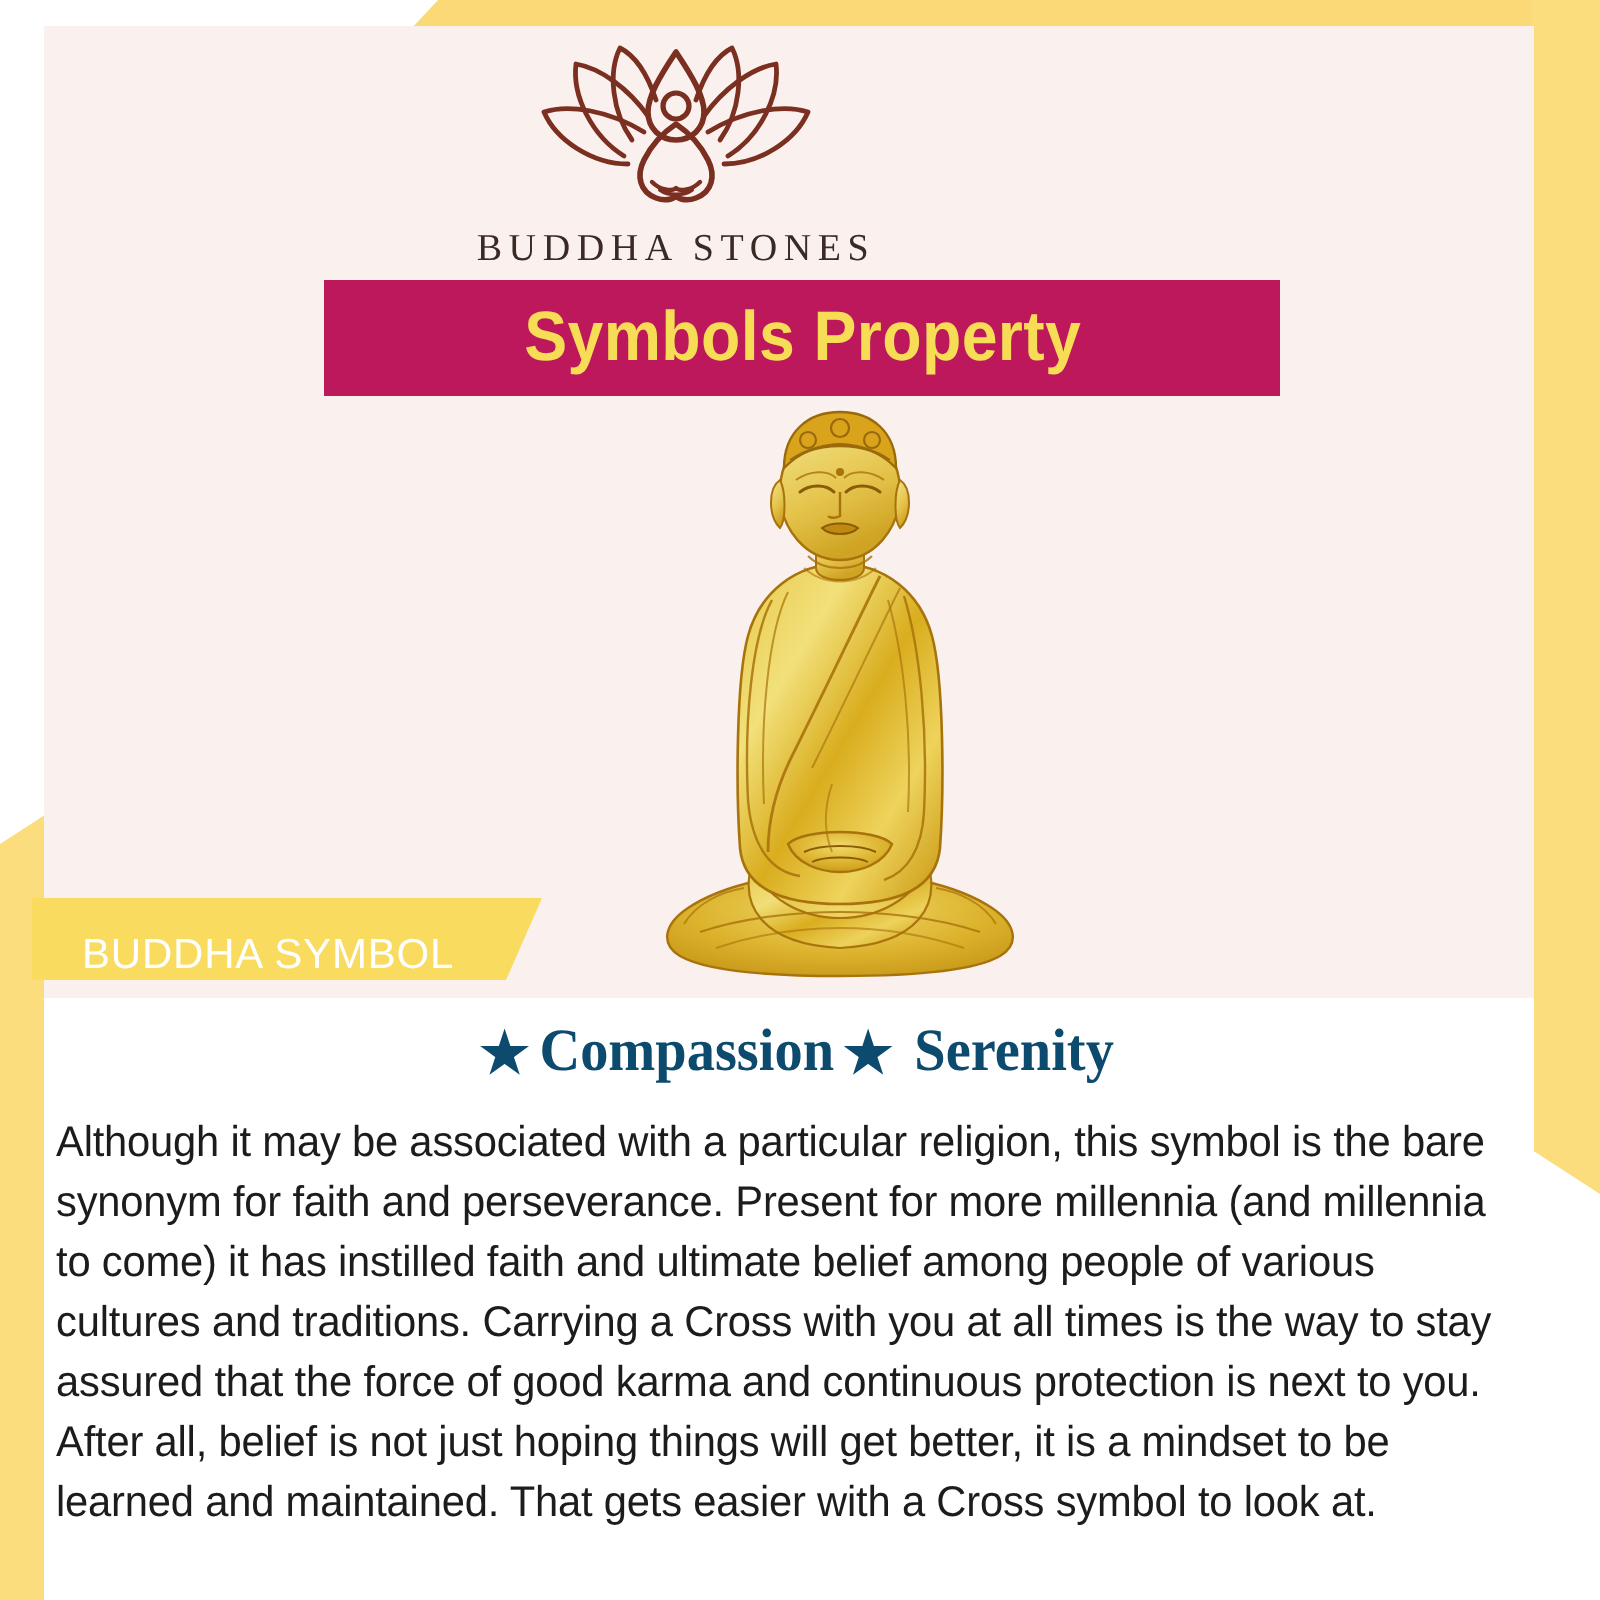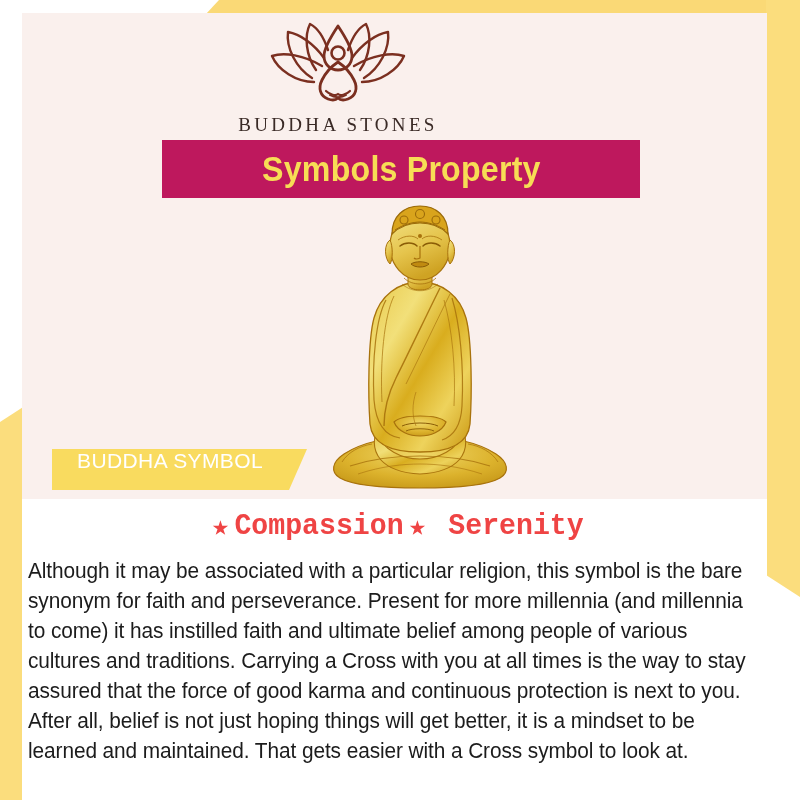--- a/index.html
+++ b/index.html
@@ -140,43 +140,42 @@
   .symbol-ribbon {
     position: absolute;
     top: 449px;
     left: 16px;
     width: 255px;
     height: 41px;
     background: #f9db5f;
     clip-path: polygon(0 0, 100% 0, calc(100% - 18px) 100%, 0 100%);
     z-index: 6;
     display: flex;
-    align-items: flex-start;
-    margin-left: 36px;
+    align-items: flex-end;
   }
   .symbol-ribbon-text {
     color: #ffffff;
     font-family: "Liberation Sans", sans-serif;
     font-size: 21px;
     font-weight: 400;
     letter-spacing: 0.4px;
     padding-left: 25px;
     white-space: nowrap;
   }
 
   
   .headline {
     position: absolute;
     top: 509px;
     left: 0;
     width: 800px;
     text-align: center;
     z-index: 6;
-    color: #ef4444;
-    font-family: Liberation Mono, monospace;
+    color: #0c4a6e;
+    font-family: Liberation Serif, serif;
     font-size: 30px;
     font-weight: bold;
     white-space: nowrap;
   }
   .headline .star {
     font-size: 28px;
     line-height: 1;
     vertical-align: -1px;
   }
   .headline .hl-word {

